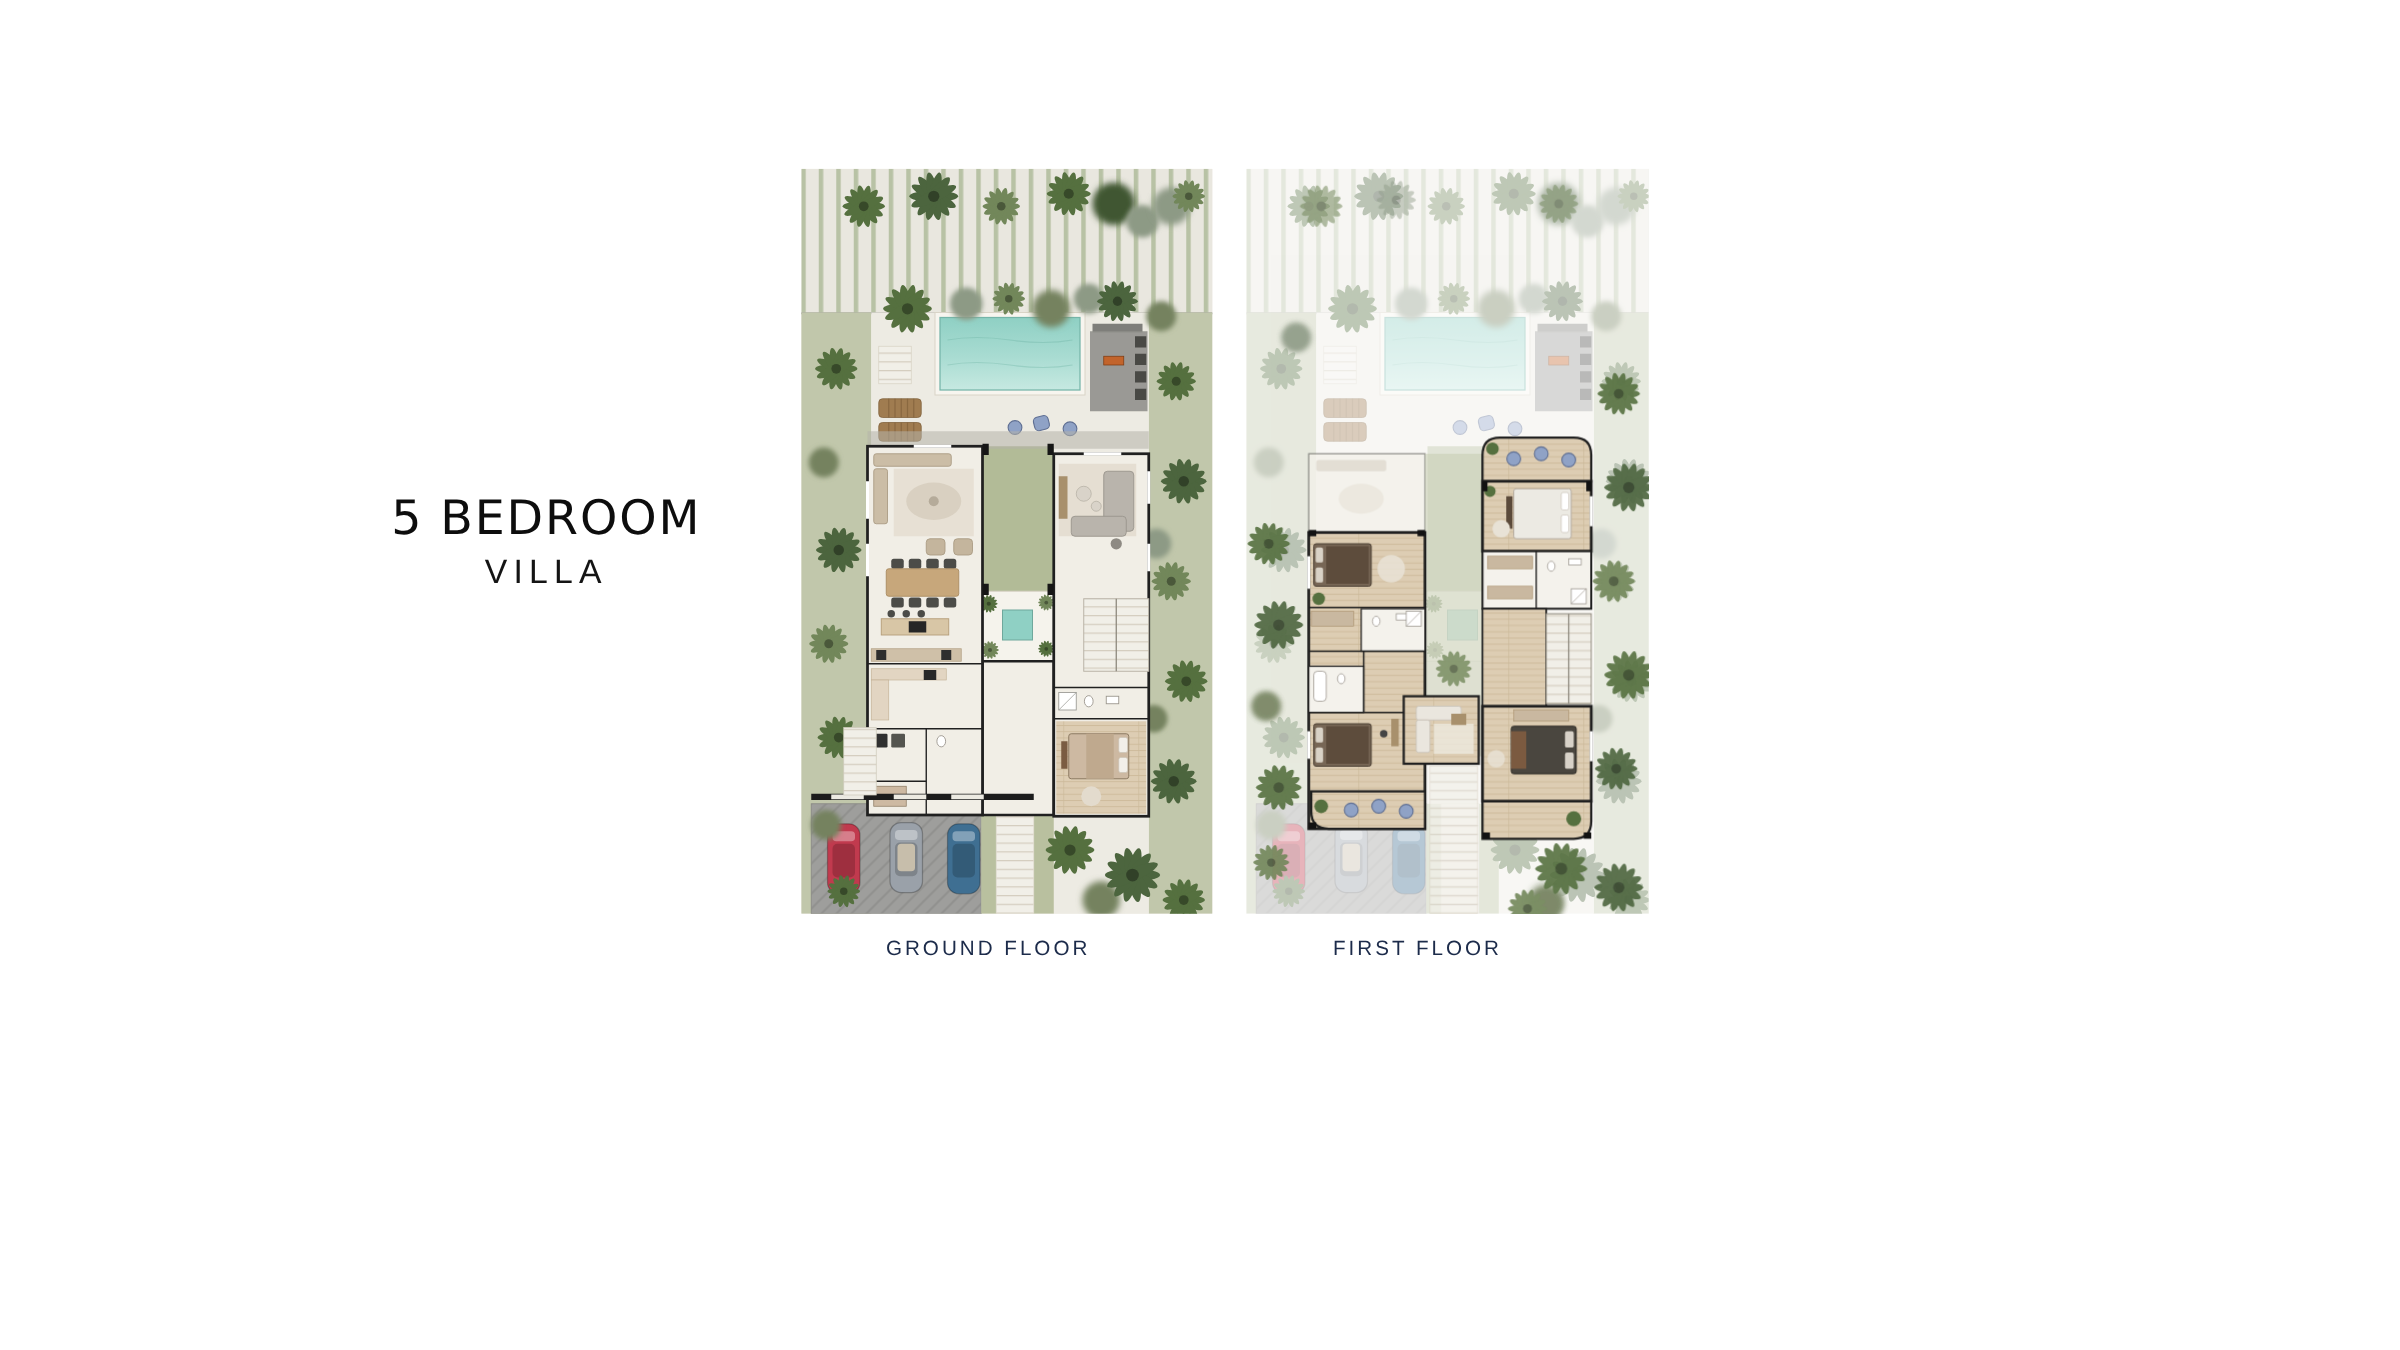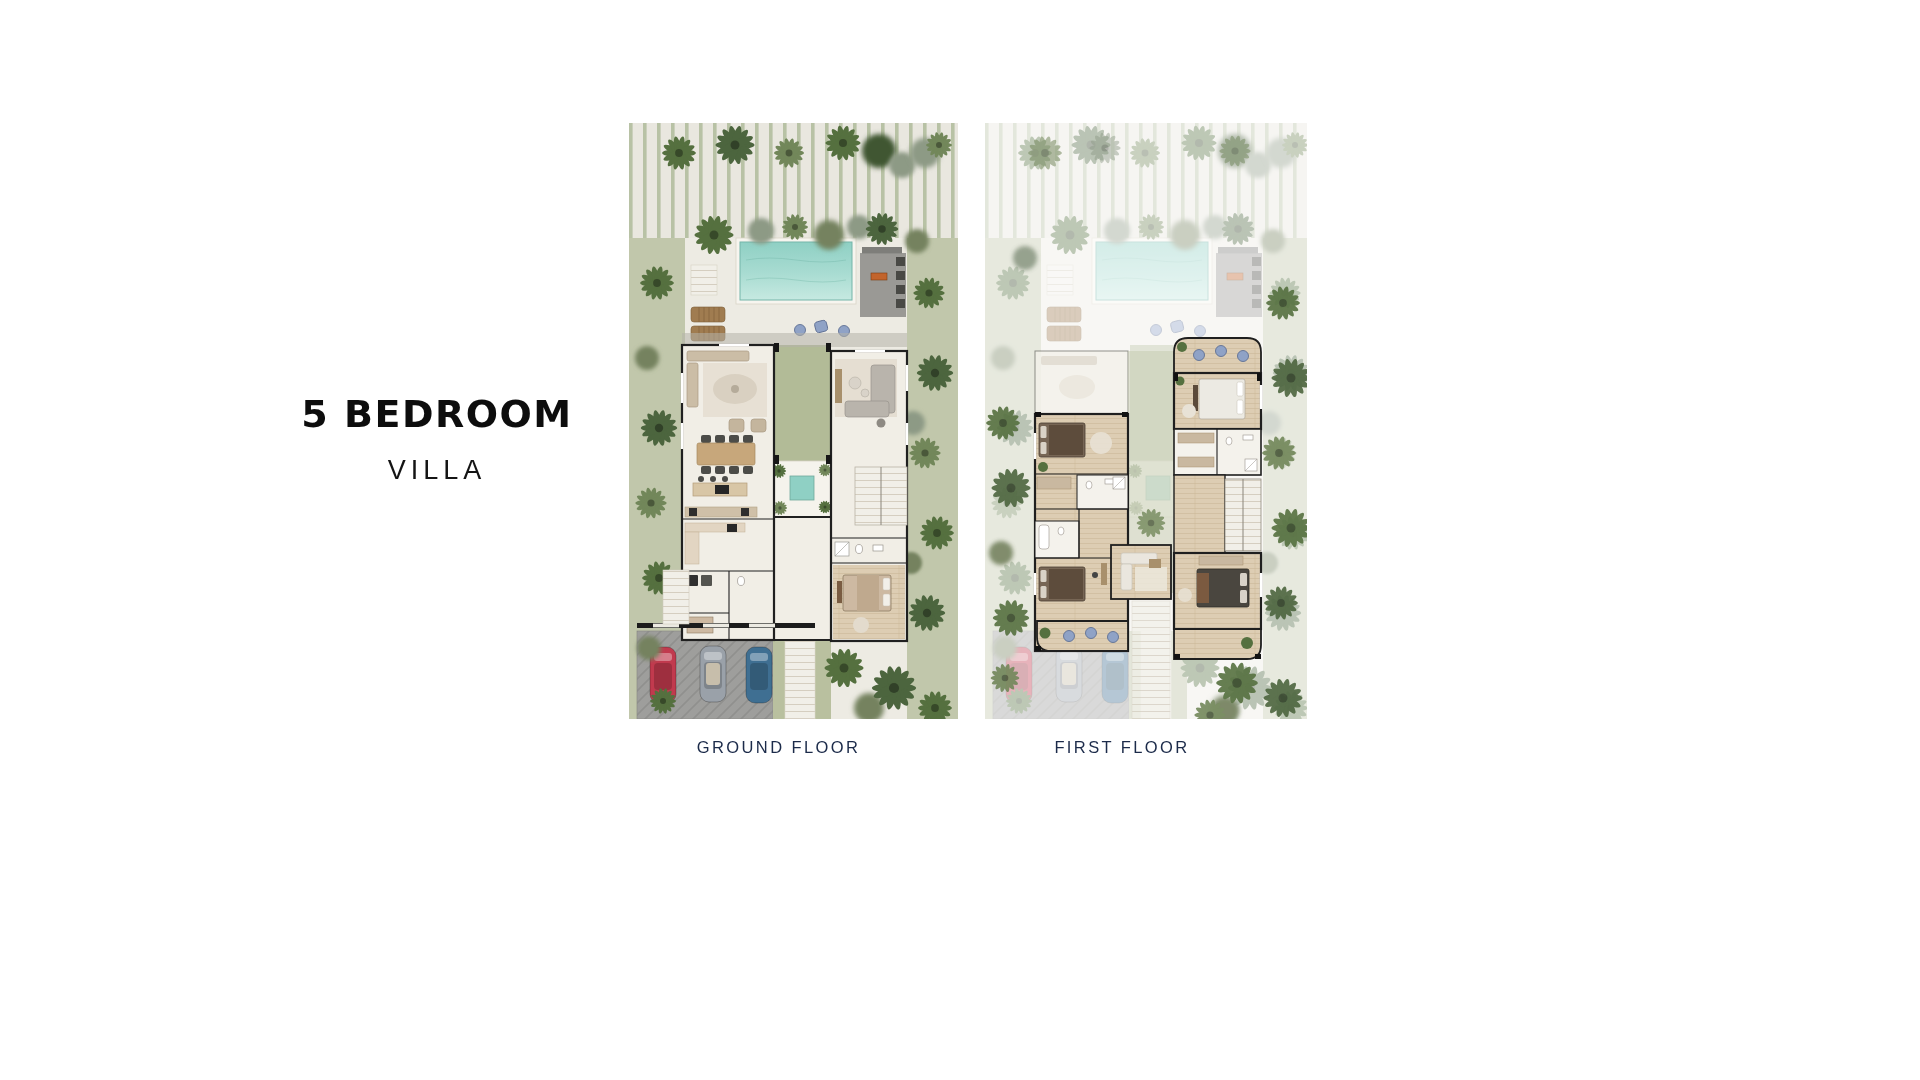--- a/index.html
+++ b/index.html
@@ -3,28 +3,28 @@
 <meta charset="utf-8">
 <style>
   html,body{margin:0;padding:0;}
   body{
     width:1920px;height:1080px;position:relative;overflow:hidden;
     background:#ffffff;
     font-family:"Liberation Sans", sans-serif;
   }
   .title-block{position:absolute;left:237px;top:392px;width:400px;text-align:center;}
   .title-block h1{
-    margin:0;font-size:38px;font-weight:700;letter-spacing:1.5px;color:#0d0d0d;
+    margin:0;font-size:38px;font-weight:400;letter-spacing:1.5px;color:#0d0d0d;
     font-family:"DejaVu Sans","Liberation Sans",sans-serif;
   }
   .title-block .subtitle{
-    margin-top:19px;font-size:27px;font-weight:400;letter-spacing:5px;color:#141414;
+    margin-top:6px;font-size:27px;font-weight:400;letter-spacing:5px;color:#141414;
     font-family:"Liberation Sans",sans-serif;
   }
-  figure.plan{position:absolute;top:123px;margin:0;border-radius:17px;}
+  figure.plan{position:absolute;top:123px;margin:12px;border-radius:17px;}
   #ground-plan{left:629px;width:329px;height:596px;}
   #first-plan{left:985px;width:292px;height:596px;}
   figure.plan svg{display:block;}
   .plan-caption{
     position:absolute;top:615px;width:100%;text-align:center;
     font-size:16.5px;font-weight:500;letter-spacing:2.4px;color:#1c2b4a;
   }
   #ground-plan .plan-caption{left:-15px;}
   #first-plan .plan-caption{left:-9px;}
 </style>

